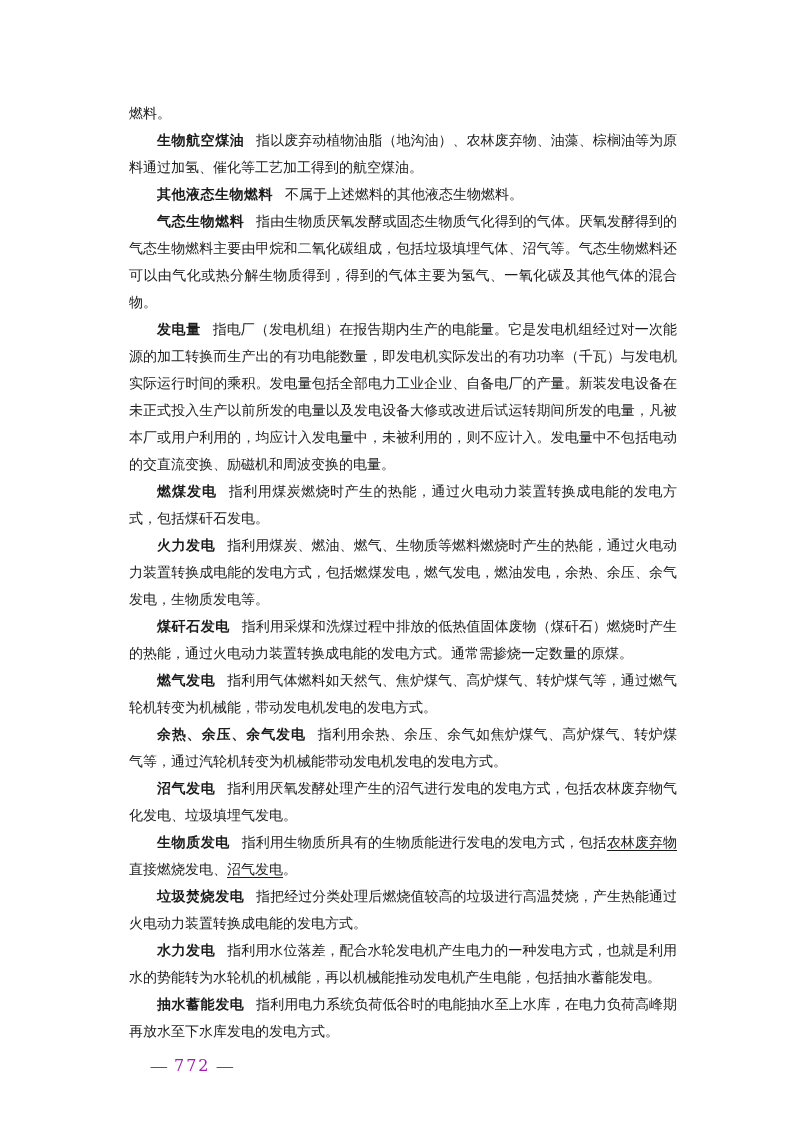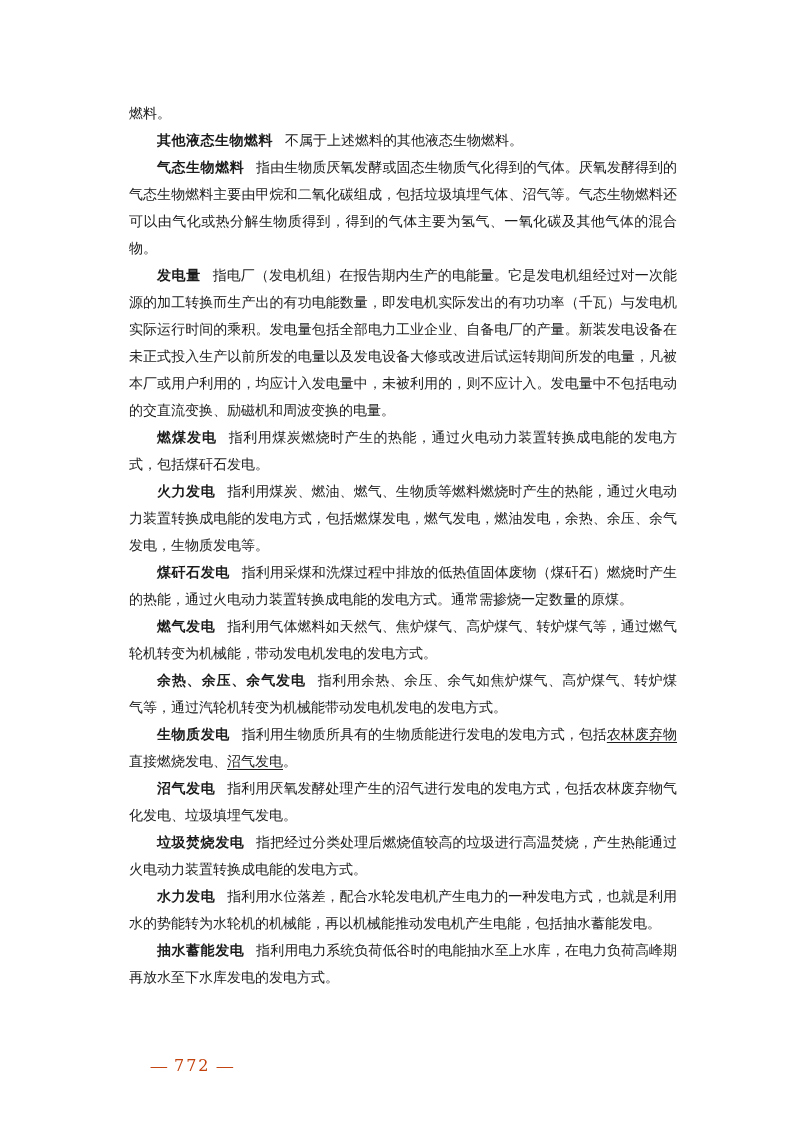--- a/index.html
+++ b/index.html
@@ -38,21 +38,21 @@
   }
   .ul {
     text-decoration: underline;
     text-underline-offset: 3px;
   }
   .footer {
     position: absolute;
     left: 88px;
     top: 1036px;
     font-size: 16px;
-    color: #c2410c;
+    color: #a21caf;
     letter-spacing: 1px;
   }
   .footer .dash {
     display: inline-block;
     transform: scaleX(1.3);
     margin: 0 7px;
     font-size: 14px;
   }
   .footer .pagenum {
     font-family: "DejaVu Serif", "Liberation Serif", serif;
@@ -60,42 +60,43 @@
   }
 </style>
 </head>
 <body>
 
 <div class="page">
   <div class="body-text">
 
     <p class="para cont"><span>燃料。</span></p>
 
+    <p class="para"><span class="term">生物航空煤油</span><span>指以废弃动植物油脂（地沟油）、农林废弃物、油藻、棕榈油等为原料通过加氢、催化等工艺加工得到的航空煤油。</span></p>
 
     <p class="para"><span class="term">其他液态生物燃料</span><span>不属于上述燃料的其他液态生物燃料。</span></p>
 
     <p class="para"><span class="term">气态生物燃料</span><span>指由生物质厌氧发酵或固态生物质气化得到的气体。厌氧发酵得到的气态生物燃料主要由甲烷和二氧化碳组成，包括垃圾填埋气体、沼气等。气态生物燃料还可以由气化或热分解生物质得到，得到的气体主要为氢气、一氧化碳及其他气体的混合物。</span></p>
 
     <p class="para"><span class="term">发电量</span><span>指电厂（发电机组）在报告期内生产的电能量。它是发电机组经过对一次能源的加工转换而生产出的有功电能数量，即发电机实际发出的有功功率（千瓦）与发电机实际运行时间的乘积。发电量包括全部电力工业企业、自备电厂的产量。新装发电设备在未正式投入生产以前所发的电量以及发电设备大修或改进后试运转期间所发的电量，凡被本厂或用户利用的，均应计入发电量中，未被利用的，则不应计入。发电量中不包括电动的交直流变换、励磁机和周波变换的电量。</span></p>
 
     <p class="para"><span class="term">燃煤发电</span><span>指利用煤炭燃烧时产生的热能，通过火电动力装置转换成电能的发电方式，包括煤矸石发电。</span></p>
 
     <p class="para"><span class="term">火力发电</span><span>指利用煤炭、燃油、燃气、生物质等燃料燃烧时产生的热能，通过火电动力装置转换成电能的发电方式，包括燃煤发电，燃气发电，燃油发电，余热、余压、余气发电，生物质发电等。</span></p>
 
     <p class="para"><span class="term">煤矸石发电</span><span>指利用采煤和洗煤过程中排放的低热值固体废物（煤矸石）燃烧时产生的热能，通过火电动力装置转换成电能的发电方式。通常需掺烧一定数量的原煤。</span></p>
 
     <p class="para"><span class="term">燃气发电</span><span>指利用气体燃料如天然气、焦炉煤气、高炉煤气、转炉煤气等，通过燃气轮机转变为机械能，带动发电机发电的发电方式。</span></p>
 
 
 
     <p class="para"><span class="term">余热、余压、余气发电</span><span>指利用余热、余压、余气如焦炉煤气、高炉煤气、转炉煤气等，通过汽轮机转变为机械能带动发电机发电的发电方式。</span></p>
 
+    <p class="para"><span class="term">沼气发电</span><span>指利用厌氧发酵处理产生的沼气进行发电的发电方式，包括农林废弃物气化发电、垃圾填埋气发电。</span></p>
+
     <p class="para"><span class="term">生物质发电</span><span>指利用生物质所具有的生物质能进行发电的发电方式，包括</span><span class="ul">农林废弃物</span><span>直接燃烧发电、</span><span class="ul">沼气发电</span><span>。</span></p>
-
-    <p class="para"><span class="term">沼气发电</span><span>指利用厌氧发酵处理产生的沼气进行发电的发电方式，包括农林废弃物气化发电、垃圾填埋气发电。</span></p>
 
     <p class="para"><span class="term">垃圾焚烧发电</span><span>指把经过分类处理后燃烧值较高的垃圾进行高温焚烧，产生热能通过火电动力装置转换成电能的发电方式。</span></p>
 
     <p class="para"><span class="term">水力发电</span><span>指利用水位落差，配合水轮发电机产生电力的一种发电方式，也就是利用水的势能转为水轮机的机械能，再以机械能推动发电机产生电能，包括抽水蓄能发电。</span></p>
 
     <p class="para"><span class="term">抽水蓄能发电</span><span>指利用电力系统负荷低谷时的电能抽水至上水库，在电力负荷高峰期再放水至下水库发电的发电方式。</span></p>
 
   </div>
 
   <div class="footer"><span class="dash">—</span><span class="pagenum">772</span><span class="dash">—</span></div>

